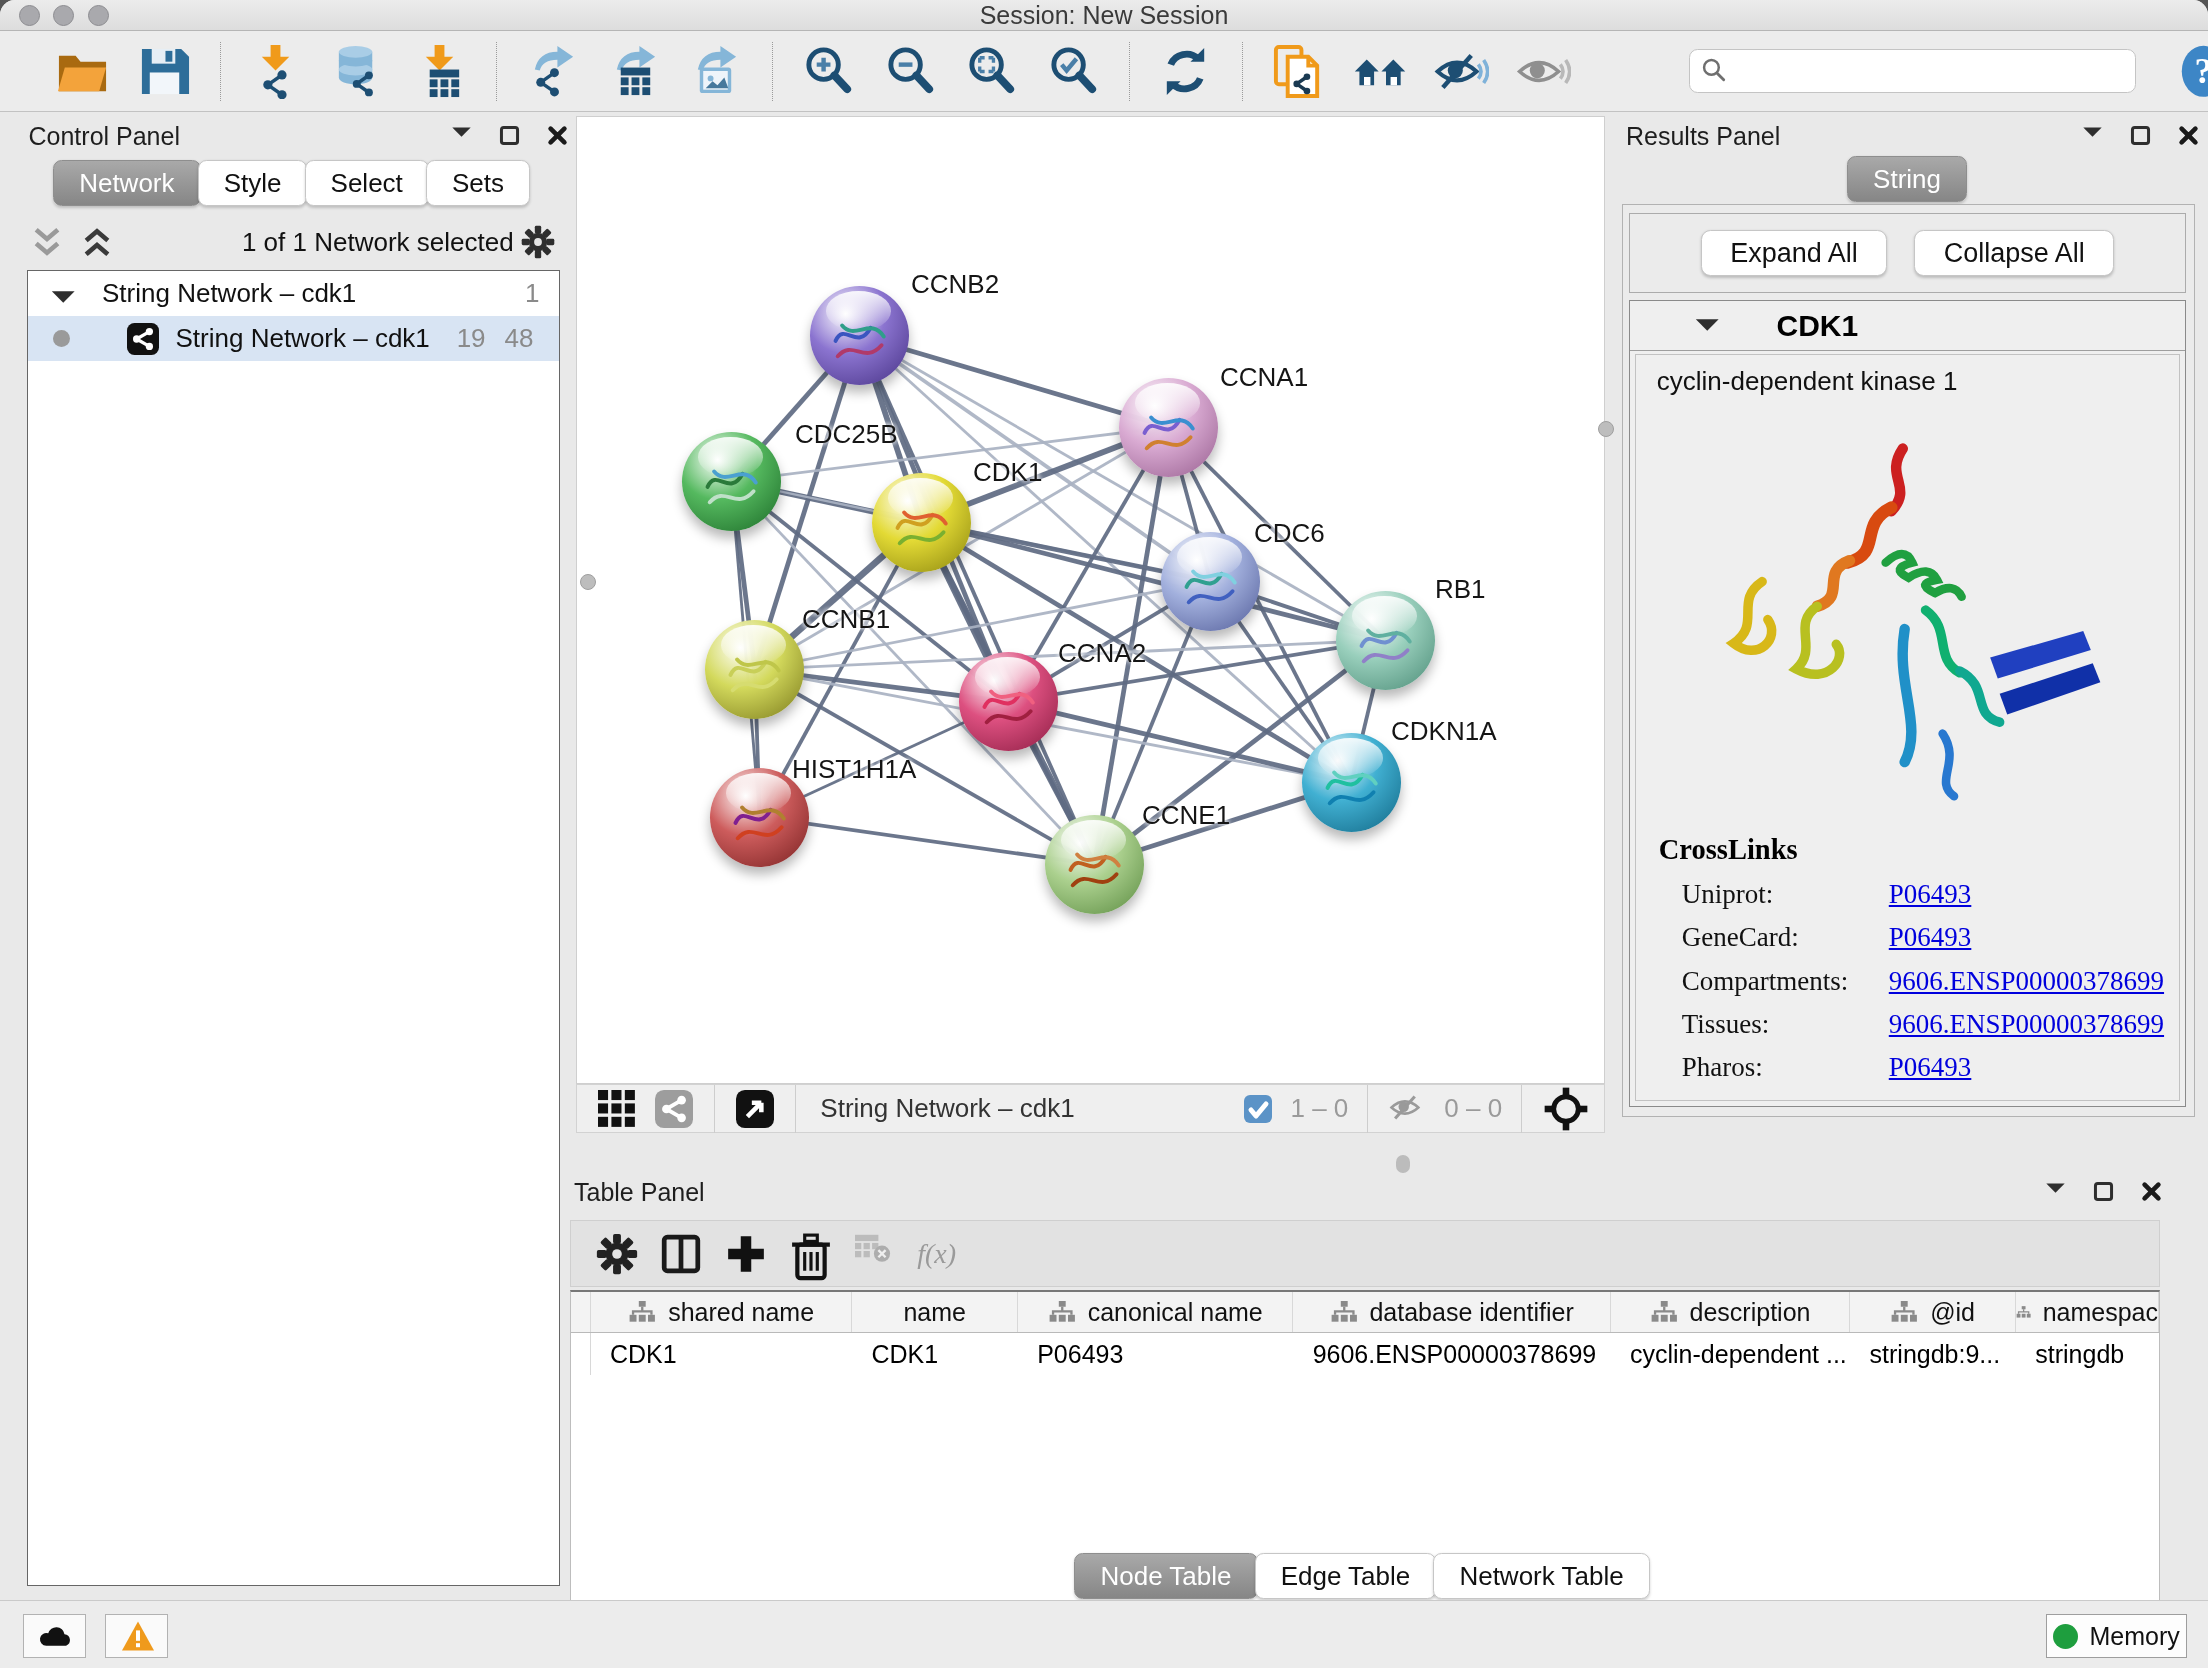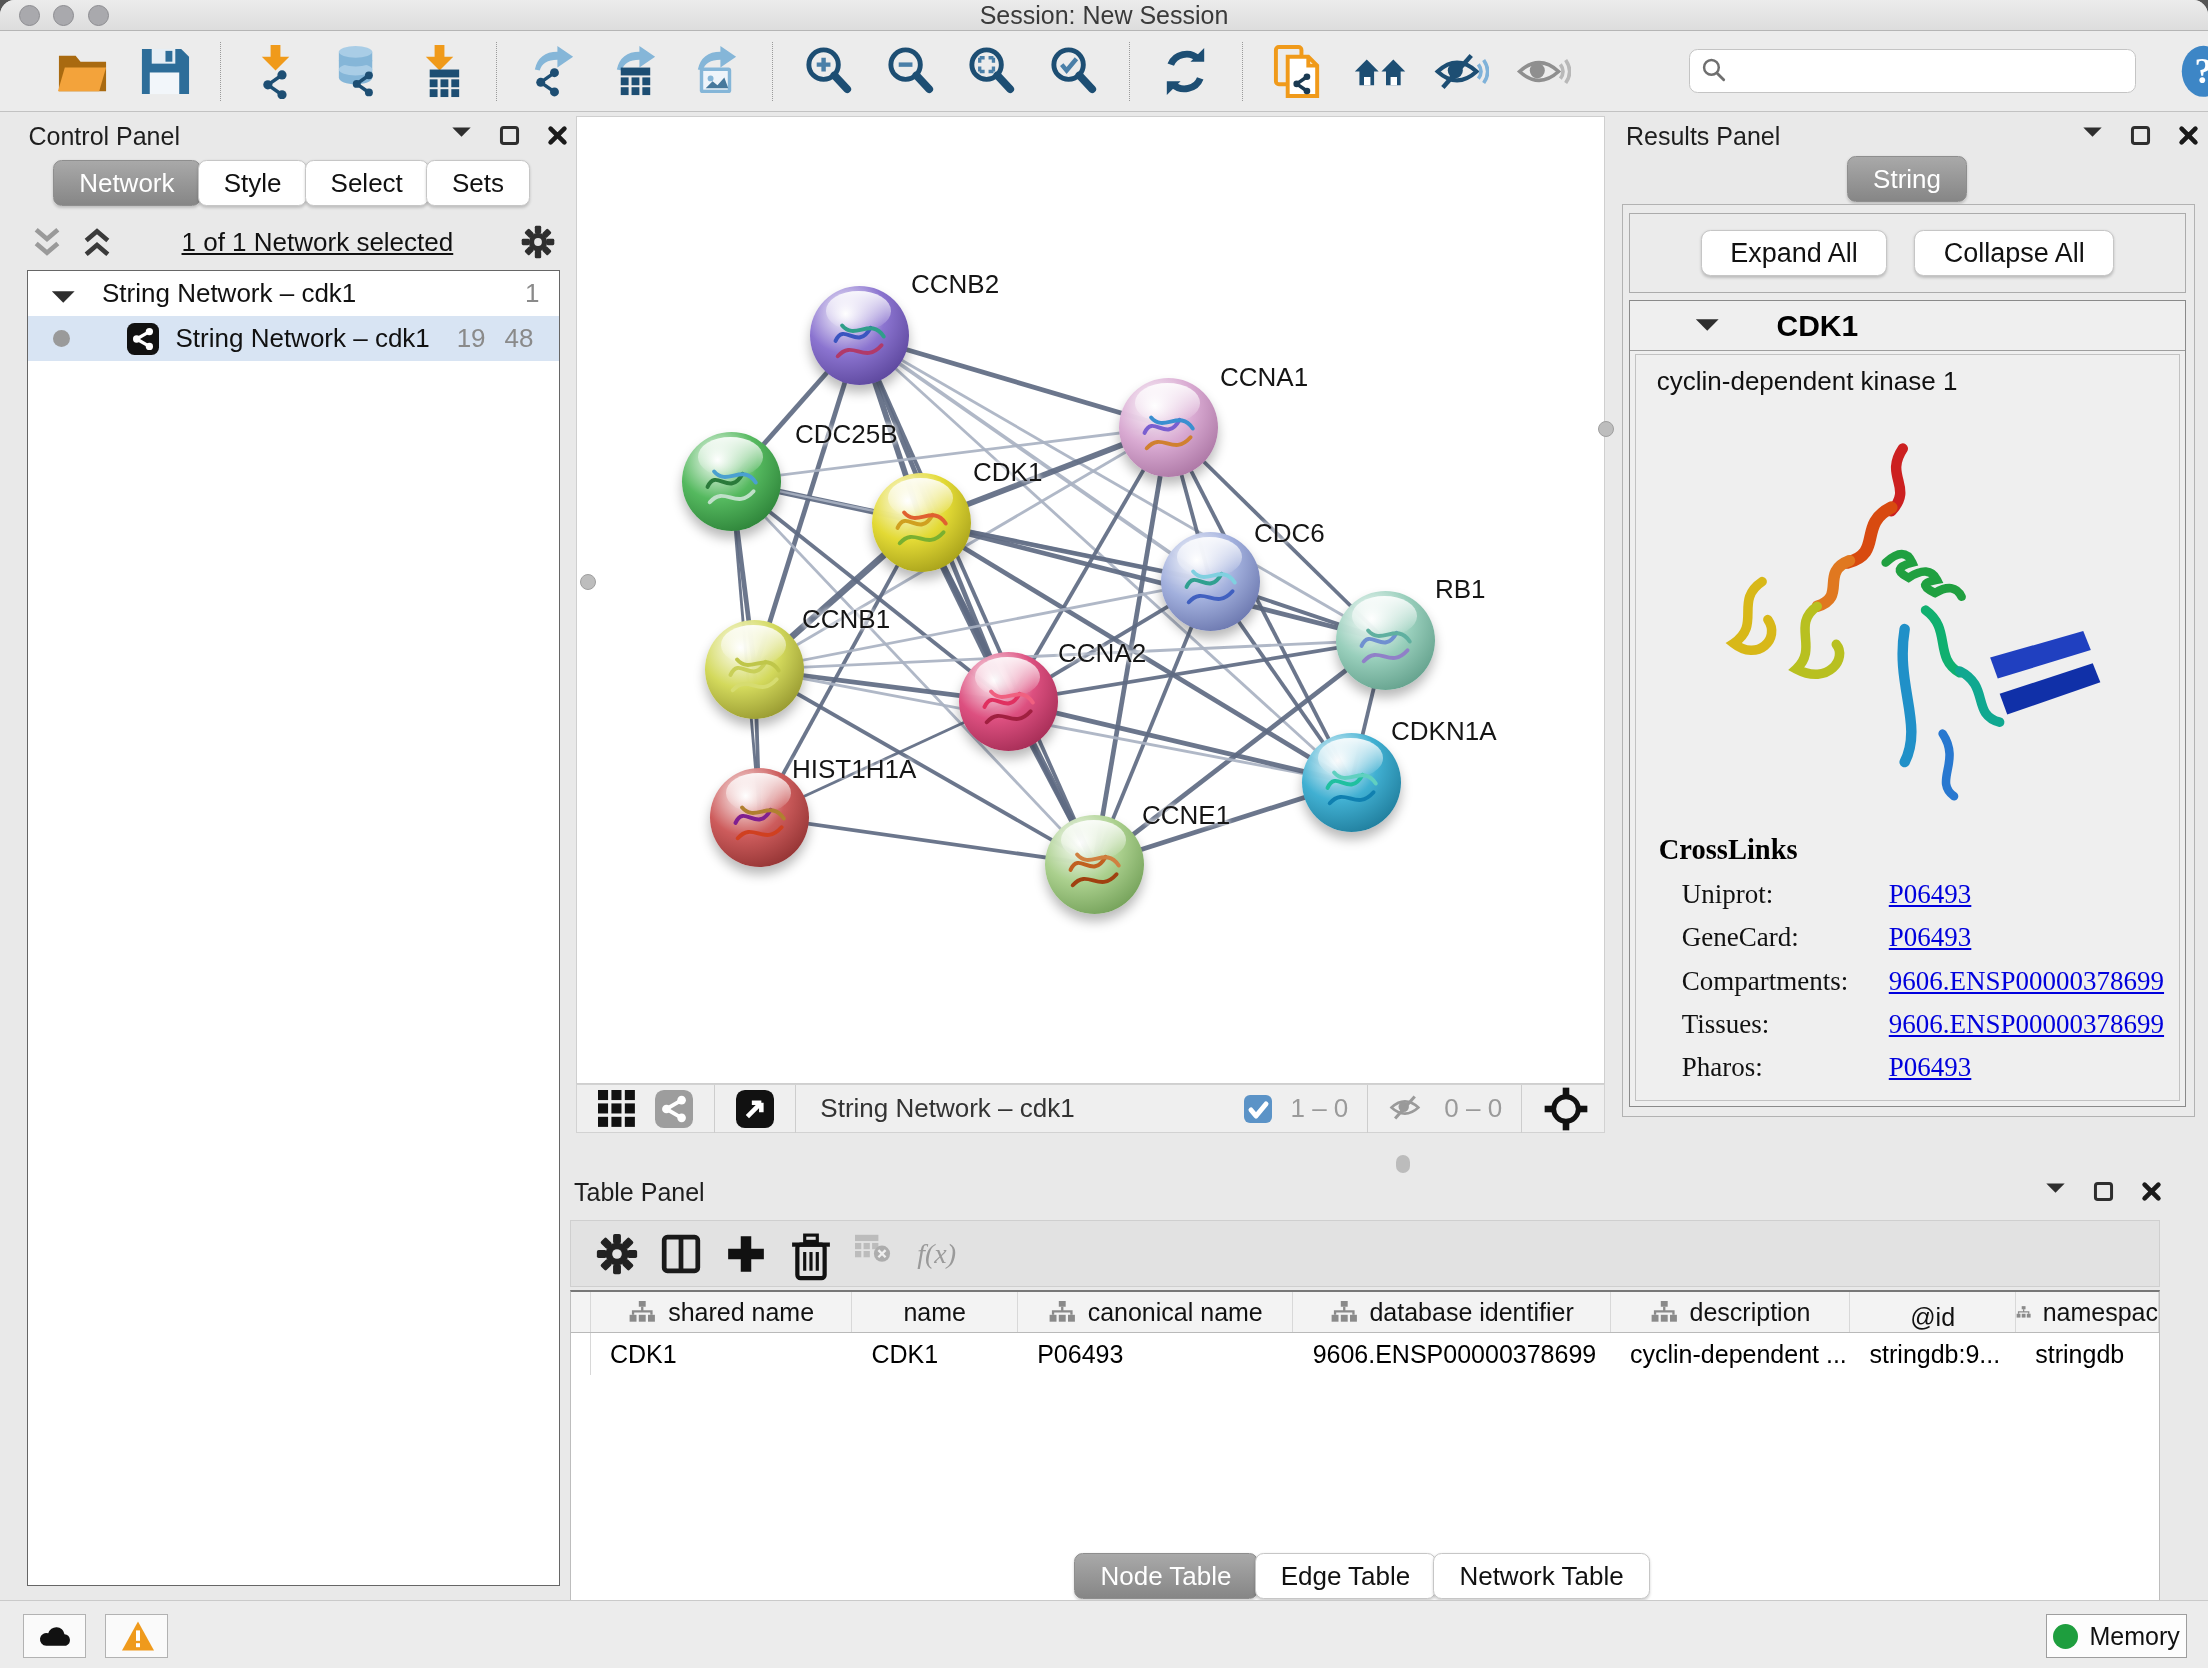--- a/index.html
+++ b/index.html
@@ -26,21 +26,21 @@
   .ptitle{font-size:25px;color:#1e1e1e;}
   .wctl{position:absolute;display:flex;align-items:center;gap:25px;}
   .wc{width:23px;height:23px;}
   .tab{height:44px;line-height:44px;padding:0 25px;font-size:26px;background:#fff;color:#111;
     border:1px solid #c6c6c6;border-radius:8.6px;margin-left:-2.9px;box-shadow:0 1.9px 2.9px rgba(0,0,0,.18);}
   .tab.sel{background:linear-gradient(#a9a9a9,#868686);color:#fff;border-color:#8e8e8e;}
   
   #controlpanel{position:absolute;left:9.5px;top:118px;width:567px;height:1476px;}
   #cp-tabs{position:absolute;left:0;top:42px;width:100%;display:flex;justify-content:center;}
   .cp-row{position:absolute;left:13.3px;top:101px;width:540px;height:46px;display:flex;align-items:center;}
-  .cp-row .msg{flex:1;text-align:center;font-size:26px;color:#111;text-decoration:underline;}
+  .cp-row .msg{flex:1;text-align:right;font-size:26px;color:#111;}
   .cico{width:34px;height:34px;margin:0 7.6px;}
   #nettree{position:absolute;left:17px;top:152px;width:533px;height:1316px;background:#fff;
     border:1.9px solid #666;box-sizing:border-box;}
   .trow{height:45px;display:flex;align-items:center;font-size:26px;color:#111;}
   .trow.sel{background:#d8e4f3;}
   .tcount{color:#8a8a8a;margin-left:auto;margin-right:19px;}
   .tcount2{color:#8a8a8a;margin-right:25px;}
   
   #netcanvas{position:absolute;left:576px;top:116px;width:1029px;height:968px;background:#fff;
     border:1px solid #cfcfcf;box-sizing:border-box;overflow:hidden;}
@@ -724,21 +724,21 @@
               <g fill="#8a8a8a">
                 <rect x="9" y="0" width="6" height="5"></rect>
                 <rect x="1" y="12" width="6" height="6"></rect>
                 <rect x="9" y="12" width="6" height="6"></rect>
                 <rect x="17" y="12" width="6" height="6"></rect>
               </g>
               <path d="M12 5v4M4 12V9h16v3" stroke="#8a8a8a" stroke-width="2" fill="none"></path>
             </svg>
             <span>description</span>
           </div>
-          <div class="th" style="width: 166px; flex-direction: column;">
+          <div class="th" style="width: 166px;">
             <svg viewBox="0 0 24 20">
               <g fill="#8a8a8a">
                 <rect x="9" y="0" width="6" height="5"></rect>
                 <rect x="1" y="12" width="6" height="6"></rect>
                 <rect x="9" y="12" width="6" height="6"></rect>
                 <rect x="17" y="12" width="6" height="6"></rect>
               </g>
               <path d="M12 5v4M4 12V9h16v3" stroke="#8a8a8a" stroke-width="2" fill="none"></path>
             </svg>
             <span>@id</span>

